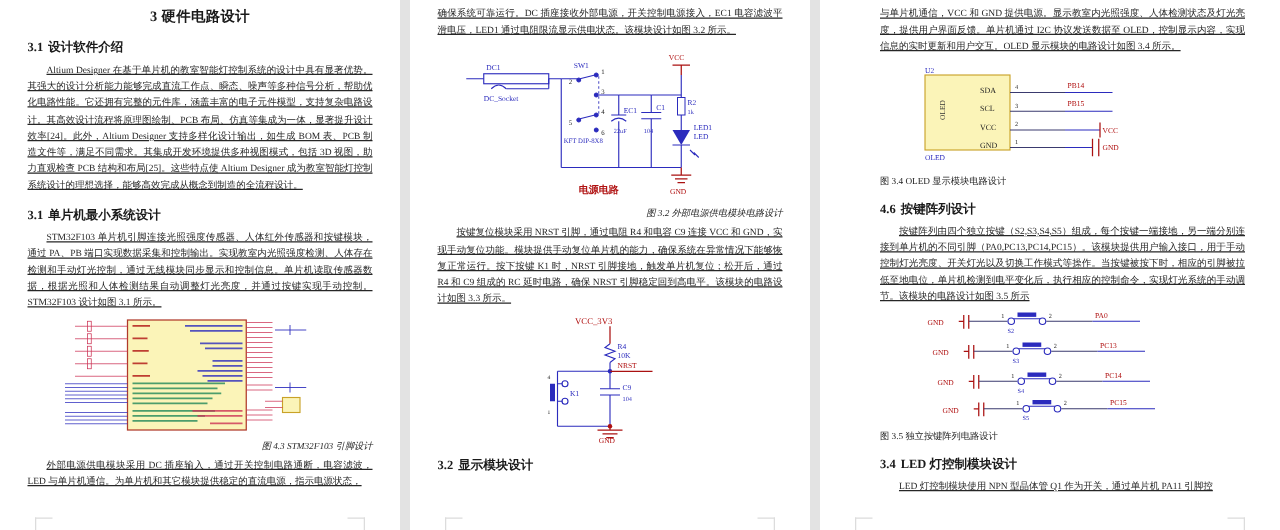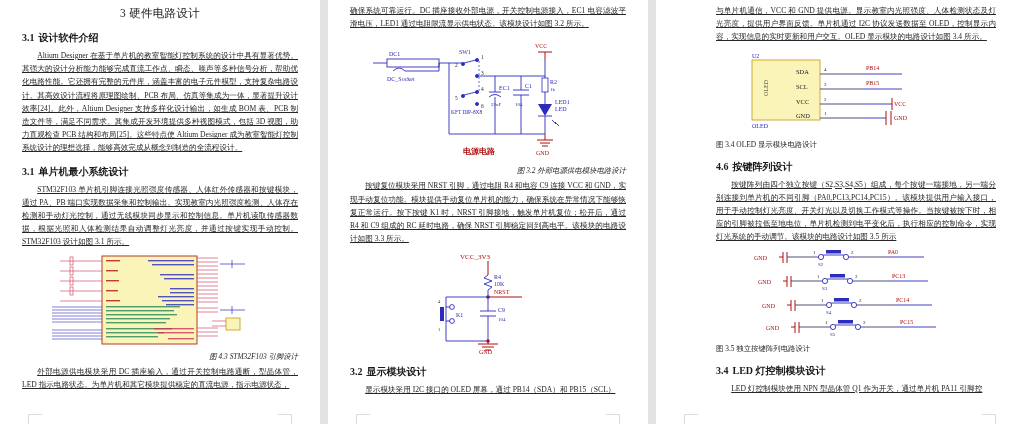--- a/index.html
+++ b/index.html
@@ -21,26 +21,26 @@
     height: 424px;
     overflow: hidden;
     flex: 0 0 auto;
   }
   .page.p1 { width: 320px; }
   .gap { flex: 0 0 8px; background: #e3e3e3; height: 424px; }
   .page.p2 { width: 320px; }
   .page.p3 { width: 368px; }
 
   .inner { padding: 0 22px; }
-  .p3 .inner { padding-left: 60px; padding-right: 28px; }
+  .p3 .inner { padding-left: 48px; padding-right: 28px; }
 
   h1.doc-title {
     text-align: center;
     font-size: 11.5px;
-    font-weight: normal;
+    font-weight: bold;
     letter-spacing: 0.3px;
     margin-top: 6px;
     color: #1a1a1a;
   }
   h2.sec {
     font-size: 10px;
     font-weight: bold;
     color: #1a1a1a;
     margin-top: 10px;
     margin-bottom: 4px;
@@ -205,21 +205,21 @@
           <rect class="chipbox2" x="186" y="66" width="14" height="12"></rect>
           <g stroke="#cc3355" stroke-width="0.6" fill="none">
             <line x1="172" y1="69" x2="186" y2="69"></line>
             <line x1="172" y1="74" x2="186" y2="74"></line>
           </g>
         </svg>
       </div>
 
       <div class="figcap left">图 4.3 STM32F103 引脚设计</div>
 
-      <p class="body indent">外部电源供电模块采用 DC 插座输入，通过开关控制电路通断，型晶体管，LED 指示电路状态。为单片机和其它模块提供稳定的直流电源，指示电源状态，</p>
+      <p class="body indent">外部电源供电模块采用 DC 插座输入，通过开关控制电路通断，电容滤波，LED 与单片机通信。为单片机和其它模块提供稳定的直流电源，指示电源状态，</p>
     </div>
     <div class="corner l"></div>
     <div class="corner r"></div>
   </div>
 
   <div class="gap"></div>
 
   <div class="page p2">
     <div class="inner">
       <p class="body" style="margin-top:4px;">确保系统可靠运行。DC 插座接收外部电源，开关控制电源接入，EC1 电容滤波平滑电压，LED1 通过电阻限流显示供电状态。该模块设计如图 3.2 所示。</p>
@@ -343,21 +343,20 @@
           <line class="wire-red" x1="84" y1="98" x2="96" y2="98"></line>
           <line class="wire-red" x1="87" y1="101" x2="93" y2="101"></line>
           <text class="lbl-red" x="81" y="105">GND</text>
         </svg>
       </div>
 
 
       <h2 class="sec">
         <span class="num">3.2</span><span>显示模块设计</span>
       </h2>
-      <p class="body indent">显示模块采用 I2C 接口的 OLED 屏幕，通过 PB14（SDA）和 PB15（SCL）</p>
     </div>
     <div class="corner l"></div>
     <div class="corner r"></div>
   </div>
 
   <div class="gap"></div>
 
   <div class="page p3">
     <div class="inner">
       <p class="body" style="margin-top:4px;">与单片机通信，VCC 和 GND 提供电源。显示教室内光照强度、人体检测状态及灯光亮度，提供用户界面反馈。单片机通过 I2C 协议发送数据至 OLED，控制显示内容，实现信息的实时更新和用户交互。OLED 显示模块的电路设计如图 3.4 所示。</p>

